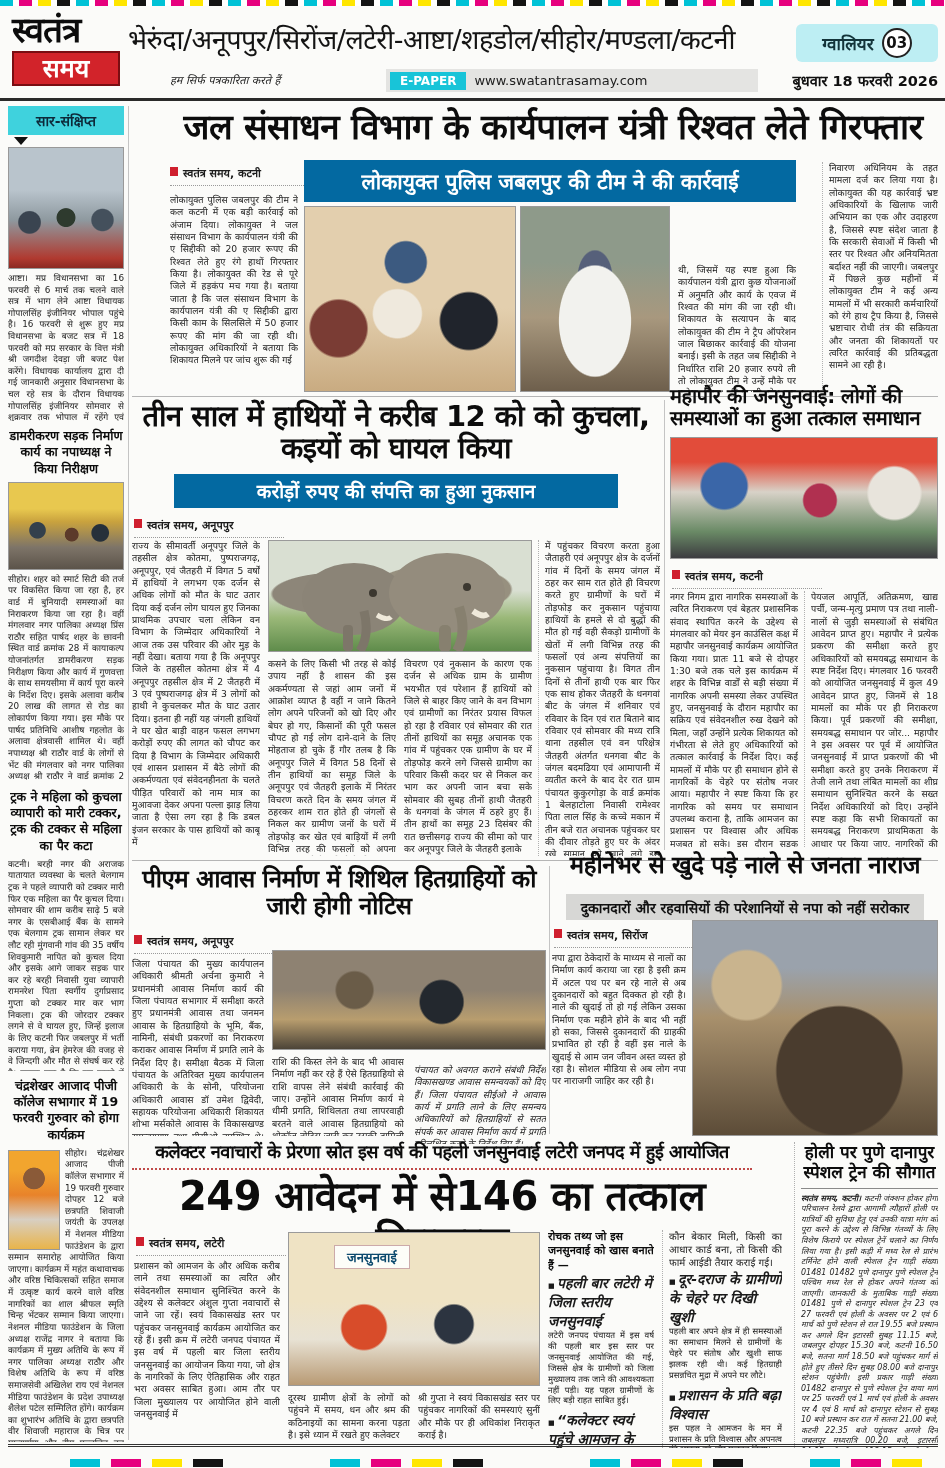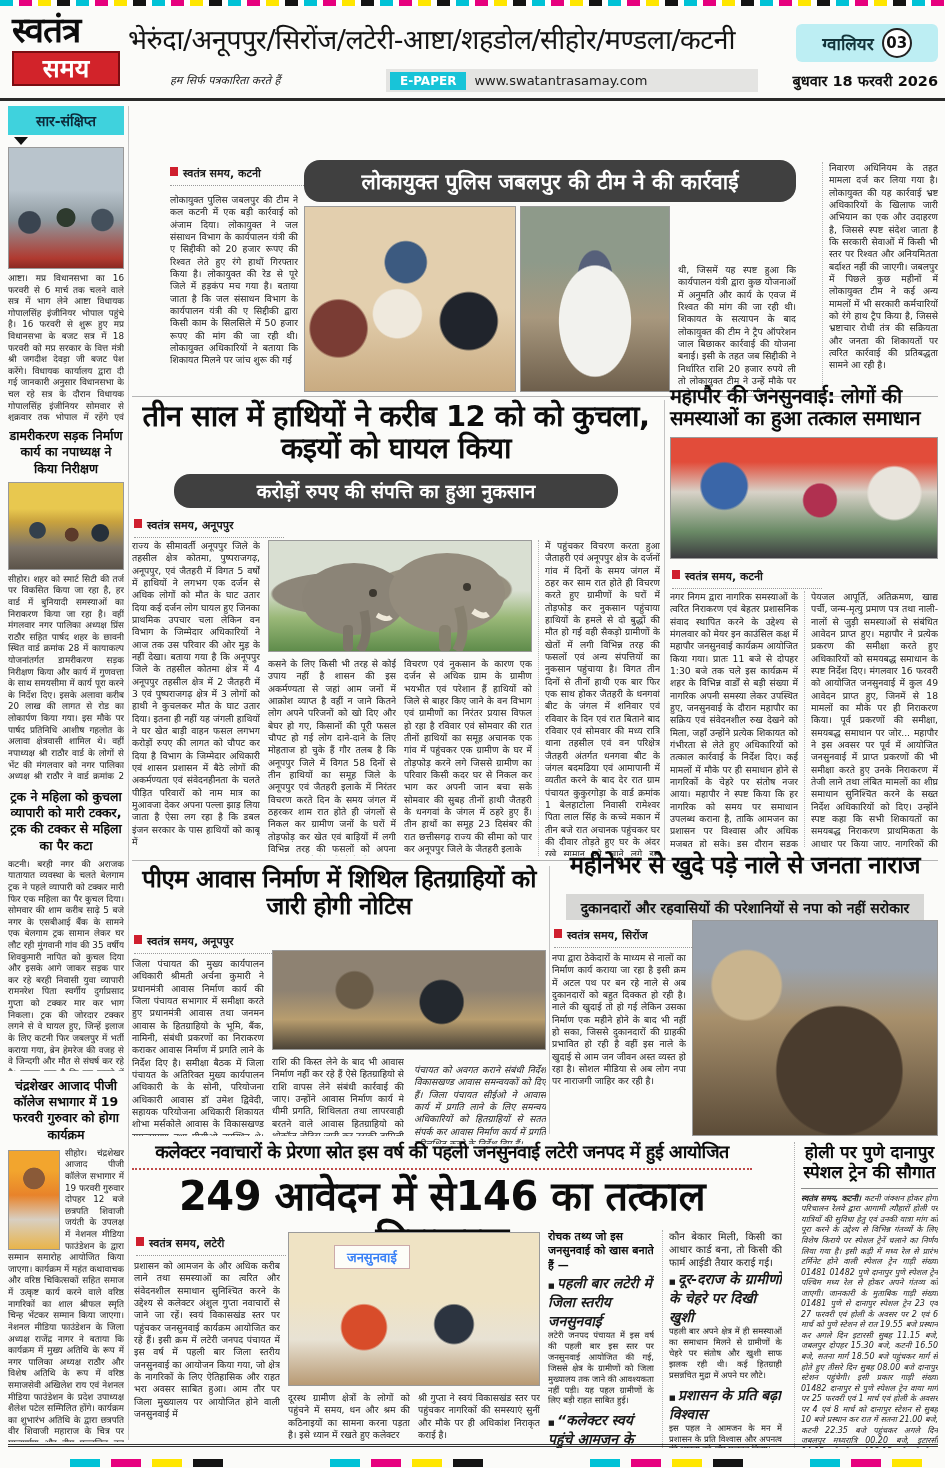--- a/index.html
+++ b/index.html
@@ -37,22 +37,22 @@
   .sidebar { left:8px; top:106px; width:116px; height:1336px; overflow:hidden; }
   .sbtitle { background:#3fd2dd; color:#0d2a3a; font-weight:800; font-size:14px;
              text-align:center; padding:5px 2px; }
   .sbtri { width:0; height:0; border-left:7px solid transparent; border-right:7px solid transparent;
            border-top:8px solid #111; margin:2px 0 0 6px; }
   .sbhead { font-size:12.5px; font-weight:800; text-align:center; line-height:1.3; margin:7px 0 5px; color:#0d0d0d; }
   .sbbody { font-size:8.8px; line-height:1.32; text-align:justify; color:#222; }
   .sbphoto { width:100%; border:1px solid #999; margin:2px 0 4px; }
   
   .hl { font-weight:800; color:#0c0c0c; text-align:center; line-height:1.12; letter-spacing:-0.5px; }
-  .kbox { background:#404040; color:#fff; display:flex; align-items:center; justify-content:center;
-          font-weight:800; text-align:center;border-radius:16px; }
+  .kbox { background:#0369a1; color:#fff; display:flex; align-items:center; justify-content:center;
+          font-weight:800; text-align:center; }
   .gbox { background:#d7d7d5; color:#111; display:flex; align-items:center; justify-content:center;
           font-weight:800; text-align:center; }
   .byline { font-size:11px; font-weight:700; color:#1c1c1c; border-bottom:1px dotted #9a9a9a;
             padding:1px 0 5px 13px; }
   .byline::before { content:""; position:absolute; left:0; top:3px; width:8px; height:9px; background:#cf1f2e; }
   .bcol { font-size:9.2px; line-height:1.34; text-align:justify; color:#1d1d1d; overflow:hidden; }
   .photo { border:1px solid #9a9a9a; overflow:hidden; position:absolute; }
   .vrule { border-left:1px solid #c4c4c4; }
   .drule { border-left:1px dotted #b0b0b0; }
   .hrule { border-top:1px solid #b5b5b5; }
@@ -95,21 +95,21 @@
       radial-gradient(circle at 62% 52%, #23282e 0 12%, transparent 13%),
       linear-gradient(180deg,#8e8272 0 40%, #b89d6e 70%, #4c4438); }
   .ph-drain { background:
       radial-gradient(circle at 22% 30%, #c9b48e 0 14%, transparent 15%),
       radial-gradient(ellipse at 60% 70%, #4a3c2e 0 30%, transparent 31%),
       linear-gradient(180deg,#9aa2ac 0 22%, #a8906c 45%, #7d6a50 75%, #5c4c38); }
   .ph-hearing { position:absolute; background:
       radial-gradient(circle at 30% 62%, #d84c2a 0 11%, transparent 12%),
       radial-gradient(circle at 66% 60%, #2c3440 0 10%, transparent 11%),
       linear-gradient(180deg,#efe3c4 0 45%, #e8e2d4 70%, #b89a74); }
-  .banner { position:absolute; left:18%; top:8%; background:#fdfdf8; color:#3b82f6;
+  .banner { position:absolute; left:18%; top:8%; background:#fdfdf8; color:#0c4a6e;
             font-weight:800; font-size:13px; padding:2px 12px; border:1px solid #caa; }
   .facthead { font-size:11px; font-weight:800; line-height:1.3; color:#0d0d0d; margin-bottom:0; }
   .fact { margin-bottom:4px; }
   .fact .ft { font-weight:800; font-style:italic; font-size:14px; }
   .fact .ft::before { content:"■ "; font-size:7px; }
   .fact .fb { font-size:8.4px; line-height:1.3; text-align:justify; display:block; }
   .closing { font-size:11.5px; line-height:1.45; text-align:justify; margin-top:6px; color:#111; }
   .train-h { font-size:17px; font-weight:800; text-align:center; line-height:1.2; color:#0c0c0c;
              border-bottom:1px solid #8a8a8a; padding-bottom:5px; }
   .train-b { font-size:8px; line-height:1.32; text-align:justify; font-style:italic; margin-top:5px; color:#222; }
@@ -163,20 +163,21 @@
     <div>
       <div class="sbhead">चंद्रशेखर आजाद पीजी कॉलेज सभागार में 19 फरवरी गुरुवार को होगा कार्यक्रम</div>
       <div class="sbbody" style="height:300px; overflow:hidden;">
         <span class="ph-shivaji"></span><span>सीहोर। चंद्रशेखर आजाद पीजी कॉलेज सभागार में 19 फरवरी गुरुवार दोपहर 12 बजे छत्रपति शिवाजी जयंती के उपलक्ष में नेशनल मीडिया फाउंडेशन के द्वारा सम्मान समारोह आयोजित किया जाएगा। कार्यक्रम में महंत कथावाचक और वरिष्ठ चिकित्सकों सहित समाज में उत्कृष्ट कार्य करने वाले वरिष्ठ नागरिकों का शाल श्रीफल स्मृति चिन्ह भेंटकर सम्मान किया जाएगा। नेशनल मीडिया फाउंडेशन के जिला अध्यक्ष राजेंद्र नागर ने बताया कि कार्यक्रम में मुख्य अतिथि के रूप में नगर पालिका अध्यक्ष राठौर और विशेष अतिथि के रूप में वरिष्ठ समाजसेवी अखिलेश राय एवं नेशनल मीडिया फाउंडेशन के प्रदेश उपाध्यक्ष शैलेश पटेल सम्मिलित होंगे। कार्यक्रम का शुभारंभ अतिथि के द्वारा छत्रपति वीर शिवाजी महाराज के चित्र पर माल्यार्पण और दीप प्रज्वलित कर किया जाएगा। संगीतिका महाविद्यालय छात्र-छात्राओं के द्वारा छत्रपति वीर शिवाजी के शौर्य पर आधारित प्रस्तुति दी जाएगी।</span>
       </div>
     </div>
   </aside>
   <div class="abs vrule" style="left:128px; top:106px; height:1334px;"></div>
 
   <section class="abs" style="left:168px; top:106px; width:770px; height:288px;">
+    <h1 class="abs hl" style="left:0; top:2px; width:770px; font-size:35px;">जल संसाधन विभाग के कार्यपालन यंत्री रिश्वत लेते गिरफ्तार</h1>
     <div class="abs byline" style="left:2px; top:58px; width:140px;">स्वतंत्र समय, कटनी</div>
     <div class="abs kbox" style="left:136px; top:54px; width:492px; height:42px; font-size:21px;">लोकायुक्त पुलिस जबलपुर की टीम ने की कार्रवाई</div>
     <div class="abs bcol" style="left:2px; top:88px; width:128px; height:198px;">लोकायुक्त पुलिस जबलपुर की टीम ने कल कटनी में एक बड़ी कार्रवाई को अंजाम दिया। लोकायुक्त ने जल संसाधन विभाग के कार्यपालन यंत्री की ए सिद्दीकी को 20 हजार रूपए की रिश्वत लेते हुए रंगे हाथों गिरफ्तार किया है। लोकायुक्त की रेड से पूरे जिले में हड़कंप मच गया है। बताया जाता है कि जल संसाधन विभाग के कार्यपालन यंत्री की ए सिद्दीकी द्वारा किसी काम के सिलसिले में 50 हजार रूपए की मांग की जा रही थी। लोकायुक्त अधिकारियों ने बताया कि शिकायत मिलने पर जांच शुरू की गई</div>
     <div class="photo ph-people" style="left:136px; top:100px; width:212px; height:186px;"></div>
     <div class="photo ph-car" style="left:352px; top:100px; width:150px; height:186px;"></div>
     <div class="abs bcol" style="left:510px; top:158px; width:118px; height:128px;">थी, जिसमें यह स्पष्ट हुआ कि कार्यपालन यंत्री द्वारा कुछ योजनाओं में अनुमति और कार्य के एवज में रिश्वत की मांग की जा रही थी। शिकायत के सत्यापन के बाद लोकायुक्त की टीम ने ट्रैप ऑपरेशन जाल बिछाकर कार्रवाई की योजना बनाई। इसी के तहत जब सिद्दीकी ने निर्धारित राशि 20 हजार रुपये ली तो लोकायुक्त टीम ने उन्हें मौके पर दबोच लिया। गिरफ्तारी के बाद पकड़ी गई रकम भी जप्त कर ली गई है और सिद्दीकी के खिलाफ भ्रष्टाचार</div>
     <div class="abs bcol drule" style="left:654px; top:56px; width:116px; height:230px; padding-left:6px;">निवारण अधिनियम के तहत मामला दर्ज कर लिया गया है। लोकायुक्त की यह कार्रवाई भ्रष्ट अधिकारियों के खिलाफ जारी अभियान का एक और उदाहरण है, जिससे स्पष्ट संदेश जाता है कि सरकारी सेवाओं में किसी भी स्तर पर रिश्वत और अनियमितता बर्दाश्त नहीं की जाएगी। जबलपुर में पिछले कुछ महीनों में लोकायुक्त टीम ने कई अन्य मामलों में भी सरकारी कर्मचारियों को रंगे हाथ ट्रैप किया है, जिससे भ्रष्टाचार रोधी तंत्र की सक्रियता और जनता की शिकायतों पर त्वरित कार्रवाई की प्रतिबद्धता सामने आ रही है।</div>
   </section>
   <div class="abs hrule" style="left:132px; top:396px; width:806px;"></div>
 

